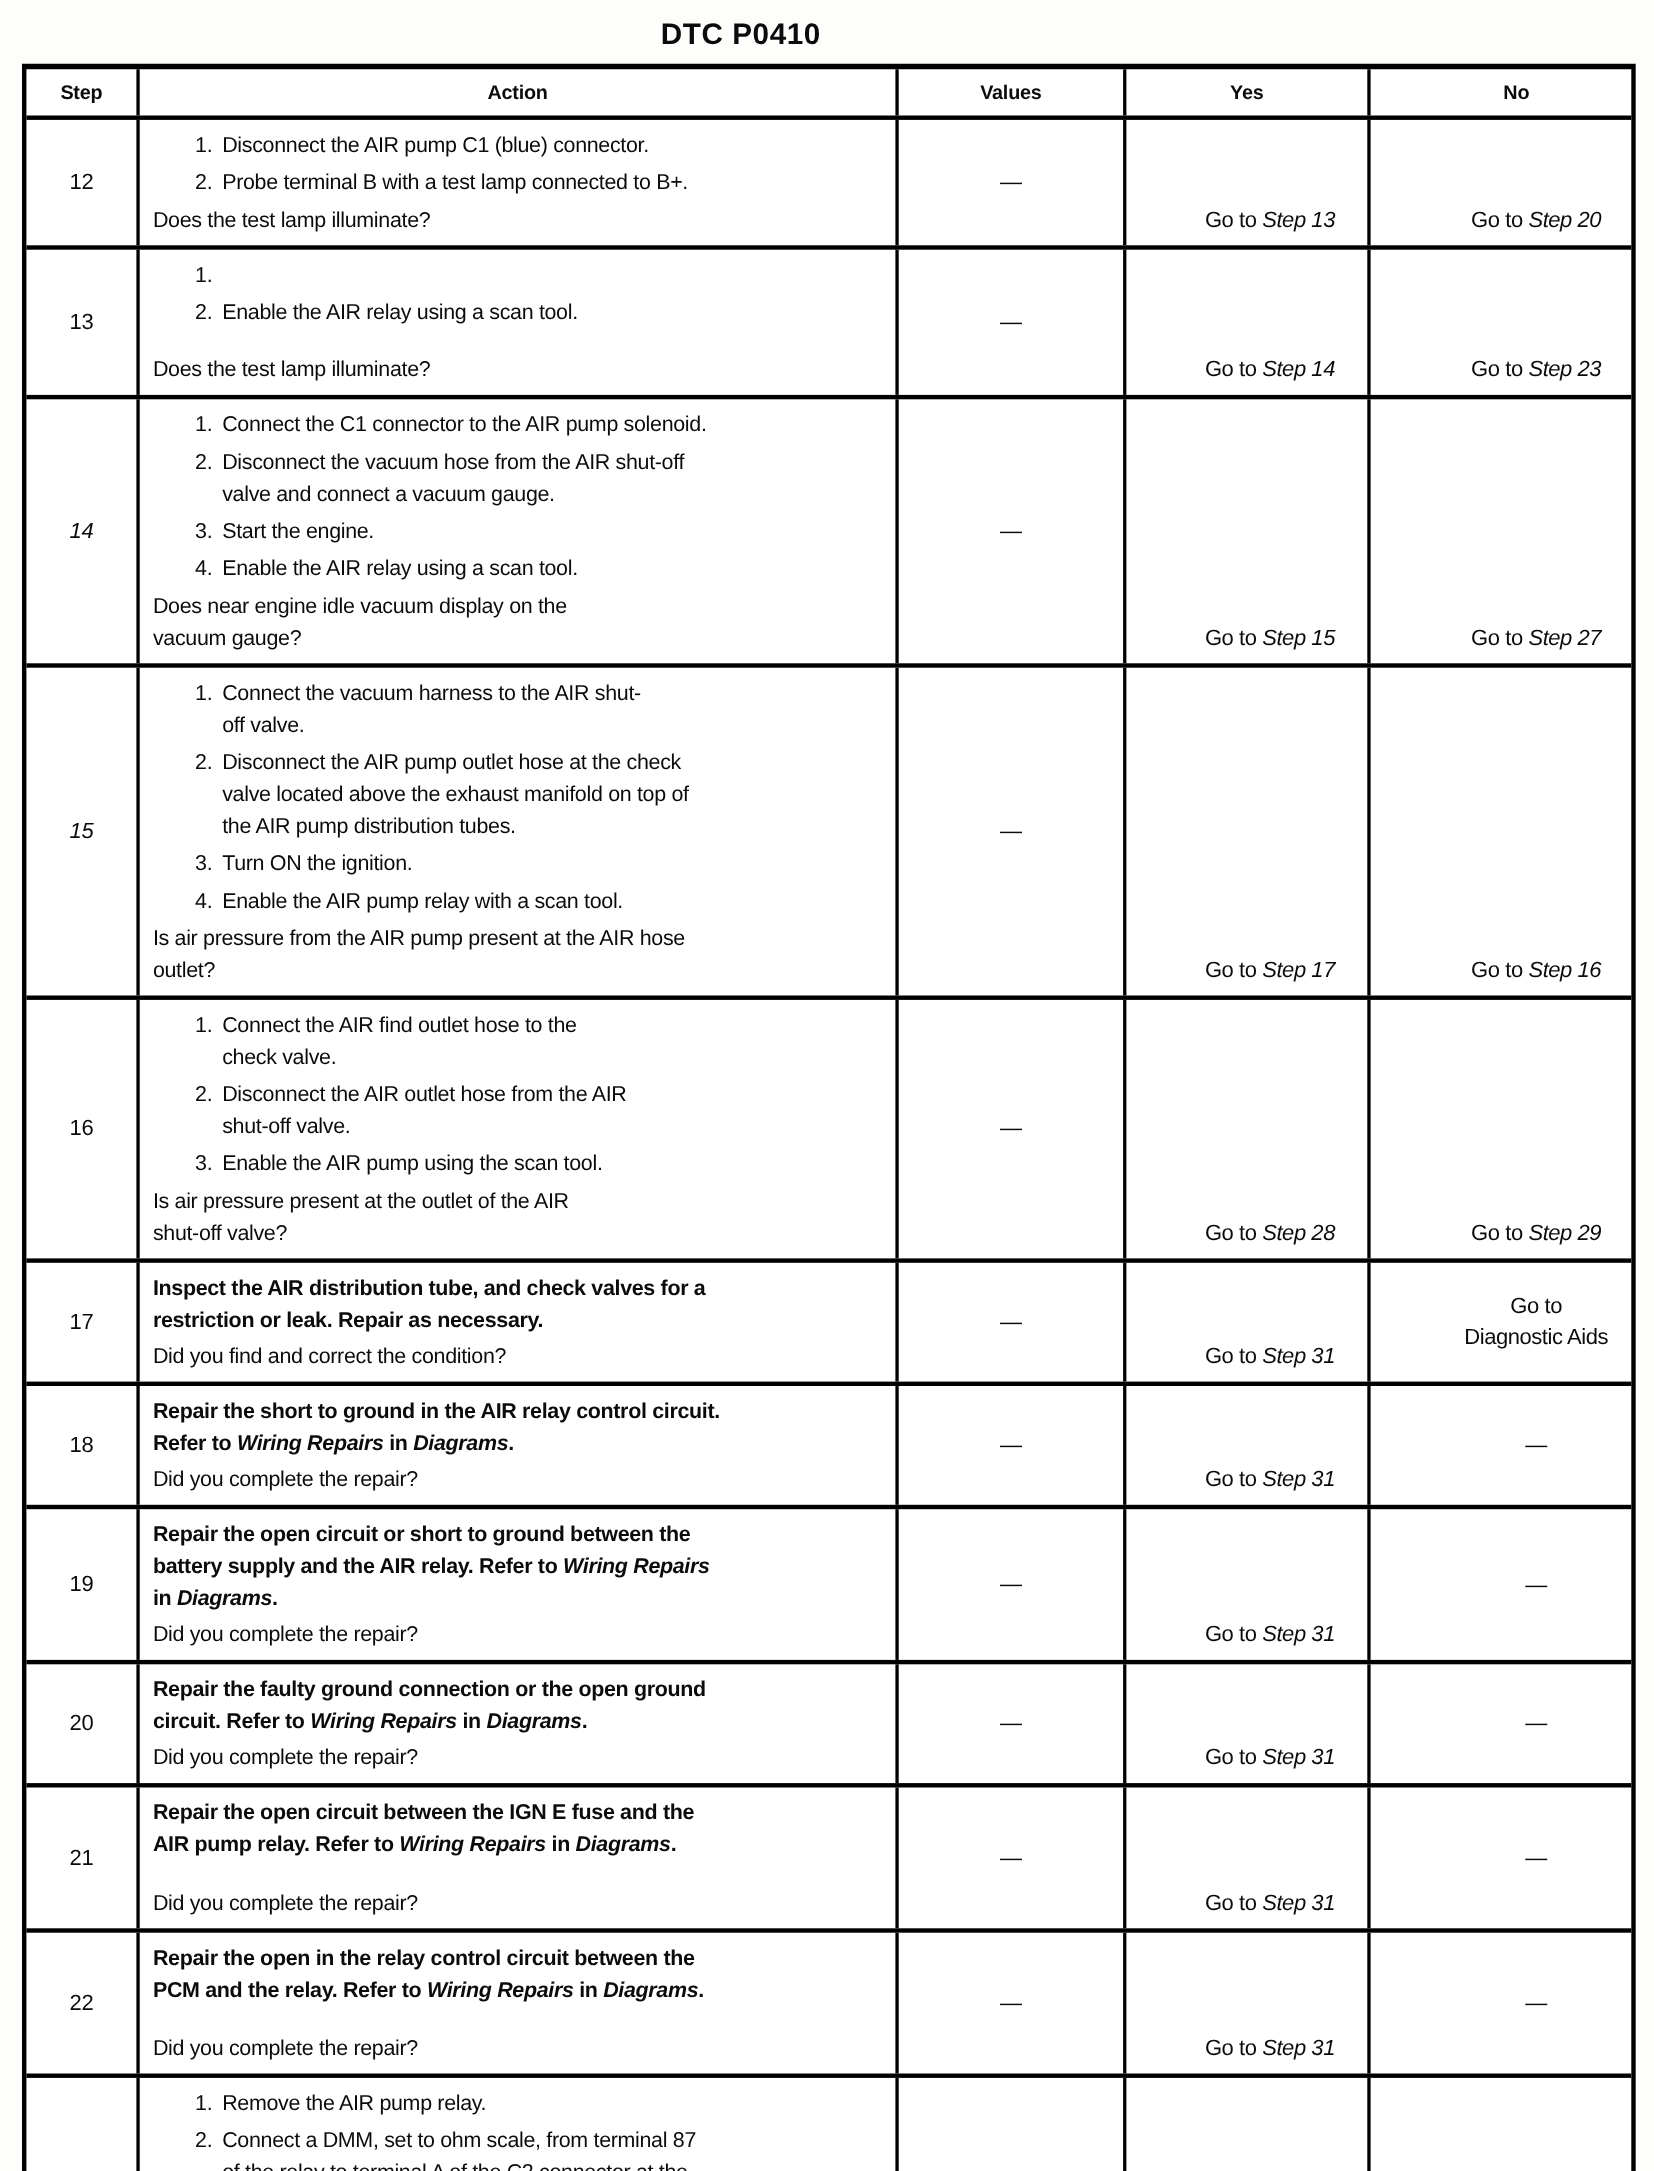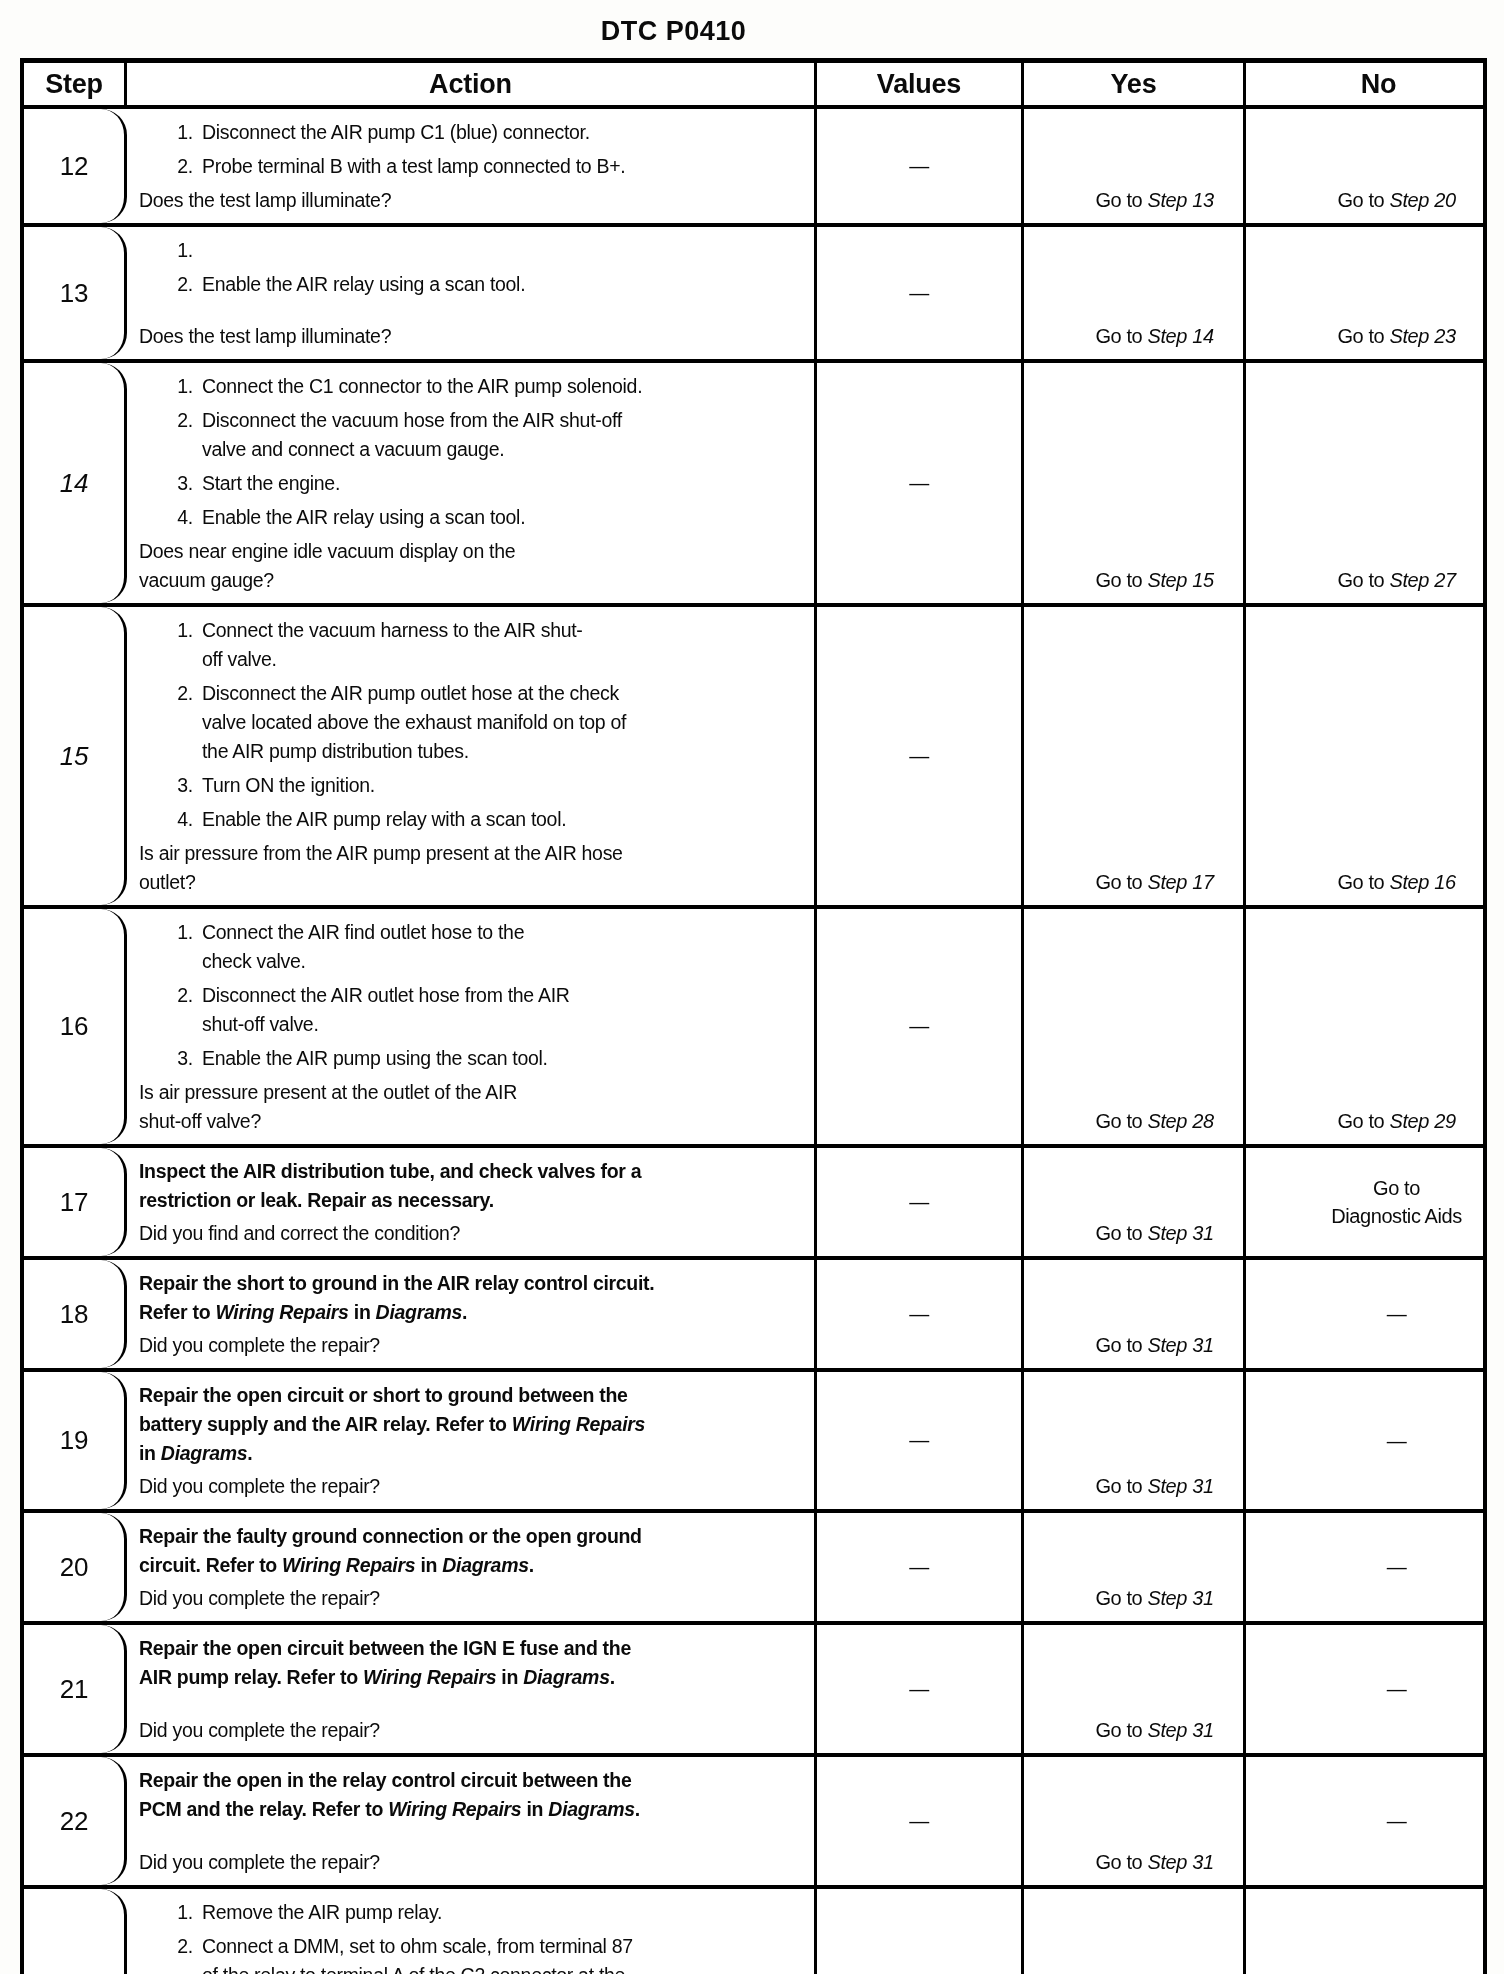--- a/index.html
+++ b/index.html
@@ -37,37 +37,36 @@
     border-top: 4px solid #000;
   }
   .t-header {
     border-top: none;
   }
   .t-header .cell {
     display: flex;
     align-items: center;
     justify-content: center;
     font-weight: bold;
-    font-size: 27px;
+    font-size: 18px;
     height: 42px;
     letter-spacing: -0.2px;
   }
   .cell {
     border-right: 3px solid #000;
     box-sizing: border-box;
     min-width: 0;
   }
   .cell:last-child { border-right: none; padding-left: 28px; }
   .c-step {
     display: flex;
     align-items: center;
     justify-content: center;
-    font-size: 26px;
+    font-size: 20px;
     letter-spacing: -0.3px;
-    border-radius: 26px;
   }
   .c-action {
     display: flex;
     flex-direction: column;
     padding: 9px 14px 8px 12px;
     font-size: 19.5px;
     line-height: 29px;
     letter-spacing: -0.3px;
   }
   .item { display: flex; margin: 0 0 5px 28px; }

